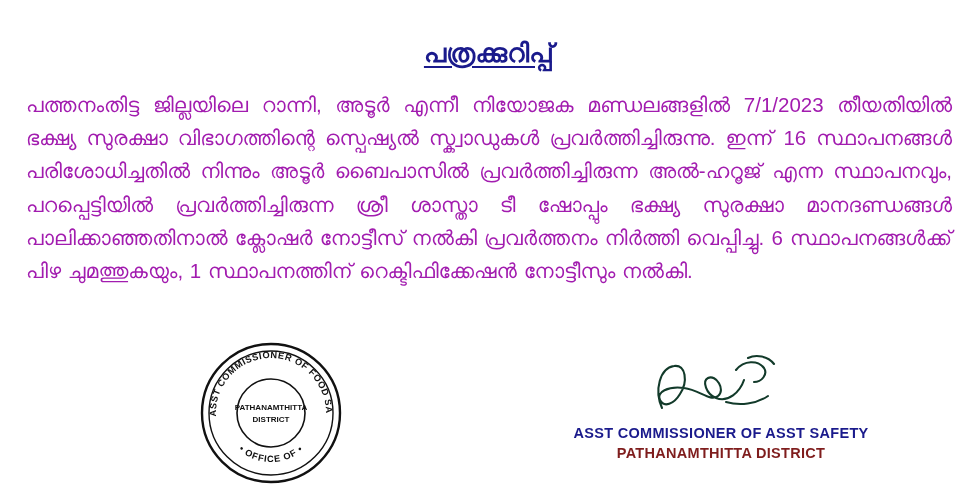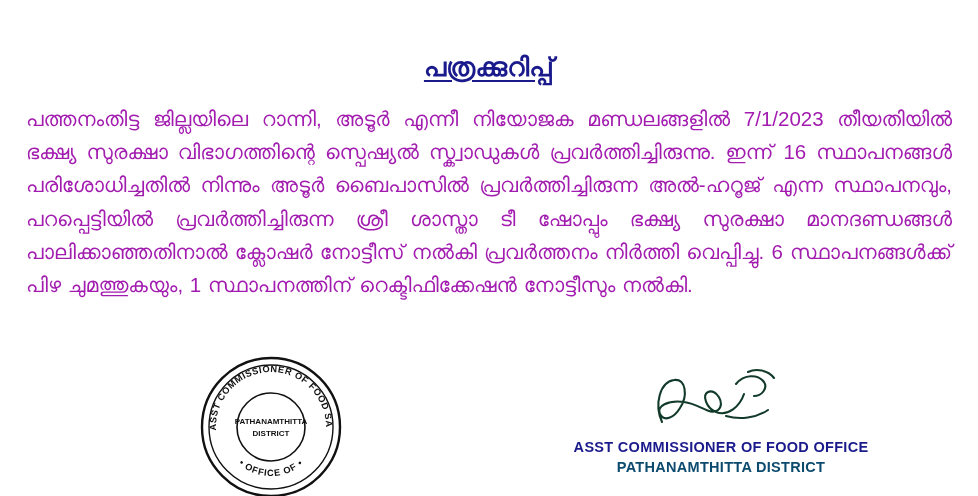--- a/index.html
+++ b/index.html
@@ -21,21 +21,21 @@
     height: 496px;
     box-sizing: border-box;
   }
   .doc-title {
     text-align: center;
     font-size: 26px;
     font-weight: bold;
     color: #1a1a8c;
     text-decoration: underline;
     text-underline-offset: 4px;
-    margin: 14px;
+    margin: 0;
     padding-top: 38px;
     letter-spacing: 0.2px;
   }
   .body-text {
     position: absolute;
     top: 88px;
     left: 26px;
     width: 926px;
     font-size: 20.5px;
     line-height: 1.62;
@@ -81,21 +81,21 @@
     font-size: 14.5px;
     font-weight: bold;
     color: #1a1a8c;
     letter-spacing: 0.3px;
     line-height: 1.35;
     white-space: nowrap;
   }
   .sign-district {
     font-size: 14.5px;
     font-weight: bold;
-    color: #0c4a6e;
+    color: #7f1d1d;
     letter-spacing: 0.3px;
     line-height: 1.35;
   }
 </style>
 </head>
 <body>
 
 <div class="page">
 
   <h1 class="doc-title">പത്രക്കുറിപ്പ്</h1>
@@ -128,18 +128,18 @@
       <div class="sign-scribble">
         <svg width="150" height="72" viewBox="0 0 150 72" aria-hidden="true">
           <g fill="none" stroke="#123a2a" stroke-width="2.1" stroke-linecap="round">
             <path d="M18,56 C10,38 16,16 30,14 C42,12 44,30 36,42 C30,52 20,56 16,48 C12,40 24,34 40,36 C56,38 66,50 74,44 C82,38 72,22 64,26 C58,29 62,42 72,46 C84,51 96,40 100,28"></path>
             <path d="M92,18 C100,8 114,8 120,16 C124,22 118,30 110,30"></path>
             <path d="M104,6 C112,2 124,4 130,12"></path>
             <path d="M82,50 C96,54 112,52 124,44"></path>
           </g>
         </svg>
       </div>
-      <div class="sign-name">ASST COMMISSIONER OF FOOD OFFICE</div>
+      <div class="sign-name">ASST COMMISSIONER OF ASST SAFETY</div>
       <div class="sign-district">PATHANAMTHITTA DISTRICT</div>
     </div>
 
   </div>
 </div>
 
 </body></html>

